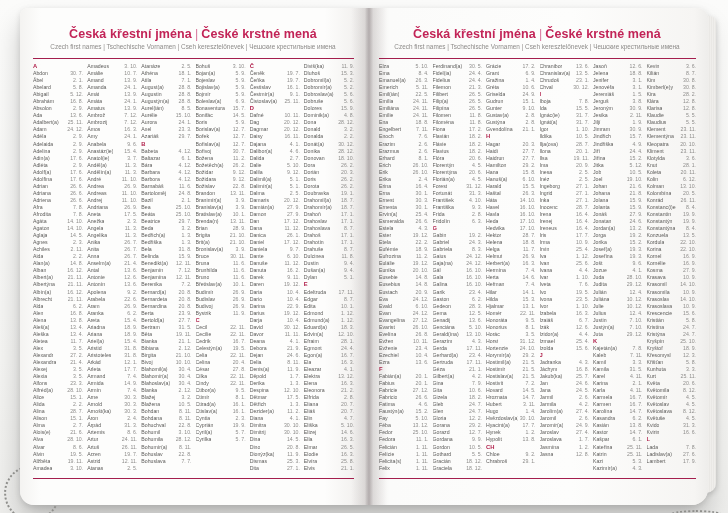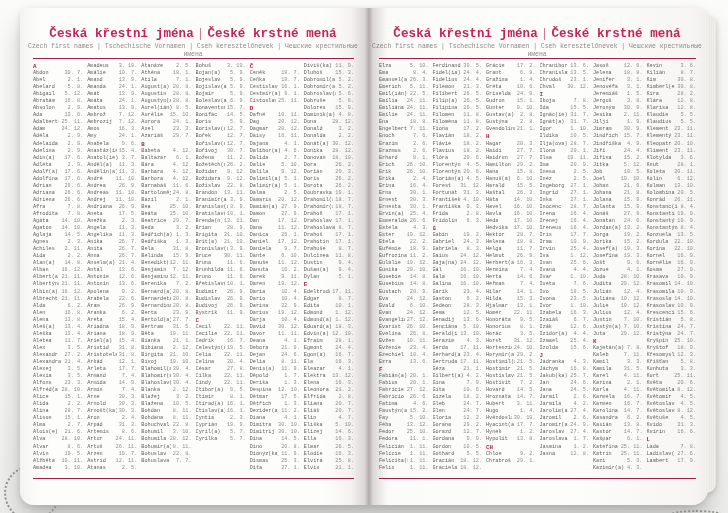--- a/index.html
+++ b/index.html
@@ -1,18 +1,18 @@
 <!DOCTYPE html>
 <html><head>
 <meta charset="utf-8">
 <style>
   html,body{margin:0;padding:0;}
   body{width:728px;height:513px;overflow:hidden;background:#f7f7f6;font-family:"Liberation Sans",sans-serif;}
   .photo{position:relative;width:728px;height:513px;background:linear-gradient(180deg,#fbfbfa 0%,#f4f4f2 70%,#ededeb 100%);}
-  .book{position:absolute;left:20px;top:8px;width:688px;height:497px;box-shadow:0 16px 26px rgba(0,0,0,.20), 0 2px 6px rgba(0,0,0,.12);border-radius:8px 10px 16px 14px;z-index:2;font-family:Liberation Mono, monospace;}
+  .book{position:absolute;left:20px;top:8px;width:688px;height:497px;box-shadow:0 16px 26px rgba(0,0,0,.20), 0 2px 6px rgba(0,0,0,.12);border-radius:8px 10px 16px 14px;z-index:2;}
   .page{position:absolute;top:0;height:100%;background:#fdfdfc;z-index:2;}
   .page.left{left:0;width:346px;border-radius:8px 0 0 14px;
     background:linear-gradient(90deg,#f4f3f1 0%,#fdfdfc 6%,#fdfdfc 88%,#efedeb 100%);}
   .page.right{left:346px;width:342px;border-radius:0 10px 16px 0;
     background:linear-gradient(90deg,#eceae8 0%,#fbfbfa 7%,#fdfdfc 60%,#f6f5f3 96%,#eeedeb 100%);}
   .spine{position:absolute;left:331px;top:0;width:36px;height:100%;z-index:3;pointer-events:none;
     background:linear-gradient(90deg,rgba(0,0,0,0) 0%,rgba(40,25,30,.10) 38%,rgba(40,25,30,.30) 50%,rgba(40,25,30,.10) 62%,rgba(0,0,0,0) 100%);}
   .edges{position:absolute;right:-8px;top:8px;bottom:12px;width:10px;z-index:1;border-radius:0 6px 10px 0;
     background:repeating-linear-gradient(90deg,#e8e6e3 0px,#f7f6f4 1px,#dcdad6 2px);box-shadow:1px 2px 5px rgba(0,0,0,.15);}
   .perf{position:absolute;width:52px;height:52px;border:2px dotted #8f8f8c;border-radius:50%;z-index:0;background:transparent;}

